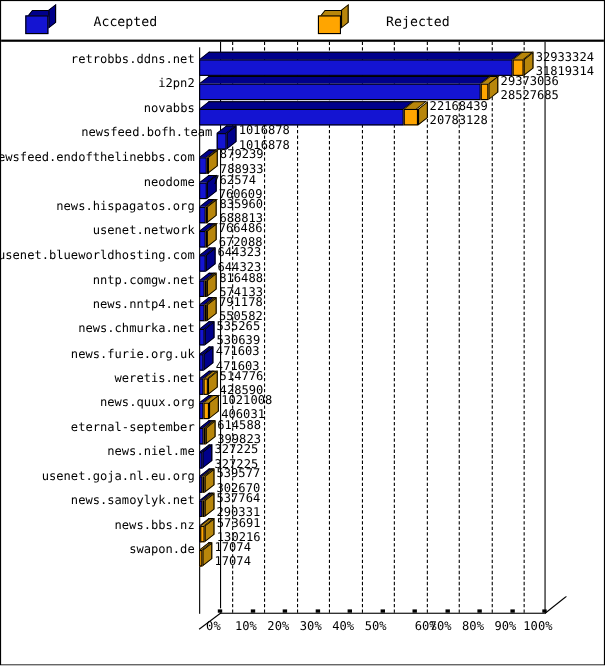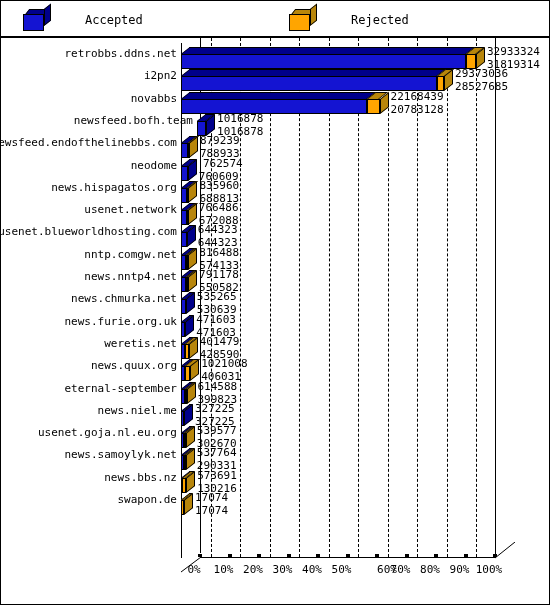--- a/index.html
+++ b/index.html
@@ -342,21 +342,21 @@
           <div class="seg blue-face" style="left: 180px; width: 7.06686px;"></div>
           <div class="seg orange-face" style="left: 187.067px; width: 0.808915px;"></div>
           <div class="val val-top" style="left: 198.876px;">879239</div>
           <div class="val val-bot" style="left: 198.876px;">788933</div>
         </div>
         <div class="row" style="top: 120.5px; height: 22.3px;">
           <div class="row-label">neodome</div>
           <div class="seg-top blue-dark" style="left: 180px; width: 6.81315px;"></div>
           <div class="seg-side blue-dark" style="left: 186.831px; top: 7px;"></div>
           <div class="seg blue-face" style="left: 180px; width: 6.81315px;"></div>
-          <div class="val val-top" style="left: 202px; text-align: right;">762574</div>
+          <div class="val val-top" style="left: 192px; text-align: right;">762574</div>
           <div class="val val-bot" style="left: 197.831px;">760609</div>
         </div>
         <div class="row" style="top: 142.8px; height: 22.3px; text-decoration: underline;">
           <div class="row-label">news.hispagatos.org</div>
           <div class="seg-top blue-dark" style="left: 180px; width: 6.17004px;"></div>
           <div class="seg-top orange-dark" style="left: 186.17px; width: 1.31807px;"></div>
           <div class="seg-side orange-dark" style="left: 187.488px; top: 7px;"></div>
           <div class="seg blue-face" style="left: 180px; width: 6.17004px;"></div>
           <div class="seg orange-face" style="left: 186.17px; width: 1.31807px;"></div>
           <div class="val val-top" style="left: 198.488px;">835960</div>
@@ -416,21 +416,21 @@
           <div class="val val-top" style="left: 195.224px;">471603</div>
           <div class="val val-bot" style="left: 195.224px;">471603</div>
         </div>
         <div class="row" style="top: 298.9px; height: 22.3px;">
           <div class="row-label">weretis.net</div>
           <div class="seg-top blue-dark" style="left: 180px; width: 3.83909px;"></div>
           <div class="seg-top orange-dark" style="left: 183.839px; width: 3.80946px;"></div>
           <div class="seg-side orange-dark" style="left: 187.649px; top: 7px;"></div>
           <div class="seg blue-face" style="left: 180px; width: 3.83909px;"></div>
           <div class="seg orange-face" style="left: 183.839px; width: 3.80946px;"></div>
-          <div class="val val-top" style="left: 198.649px;">401479</div>
+          <div class="val val-top" style="left: 198.649px;">514776</div>
           <div class="val val-bot" style="left: 198.649px;">428590</div>
         </div>
         <div class="row" style="top: 321.2px; height: 22.3px;">
           <div class="row-label">news.quux.org</div>
           <div class="seg-top blue-dark" style="left: 180px; width: 3.63702px;"></div>
           <div class="seg-top orange-dark" style="left: 183.637px; width: 5.50865px;"></div>
           <div class="seg-side orange-dark" style="left: 189.146px; top: 7px;"></div>
           <div class="seg blue-face" style="left: 180px; width: 3.63702px;"></div>
           <div class="seg orange-face" style="left: 183.637px; width: 5.50865px;"></div>
           <div class="val val-top" style="left: 200.146px;">1021008</div>

